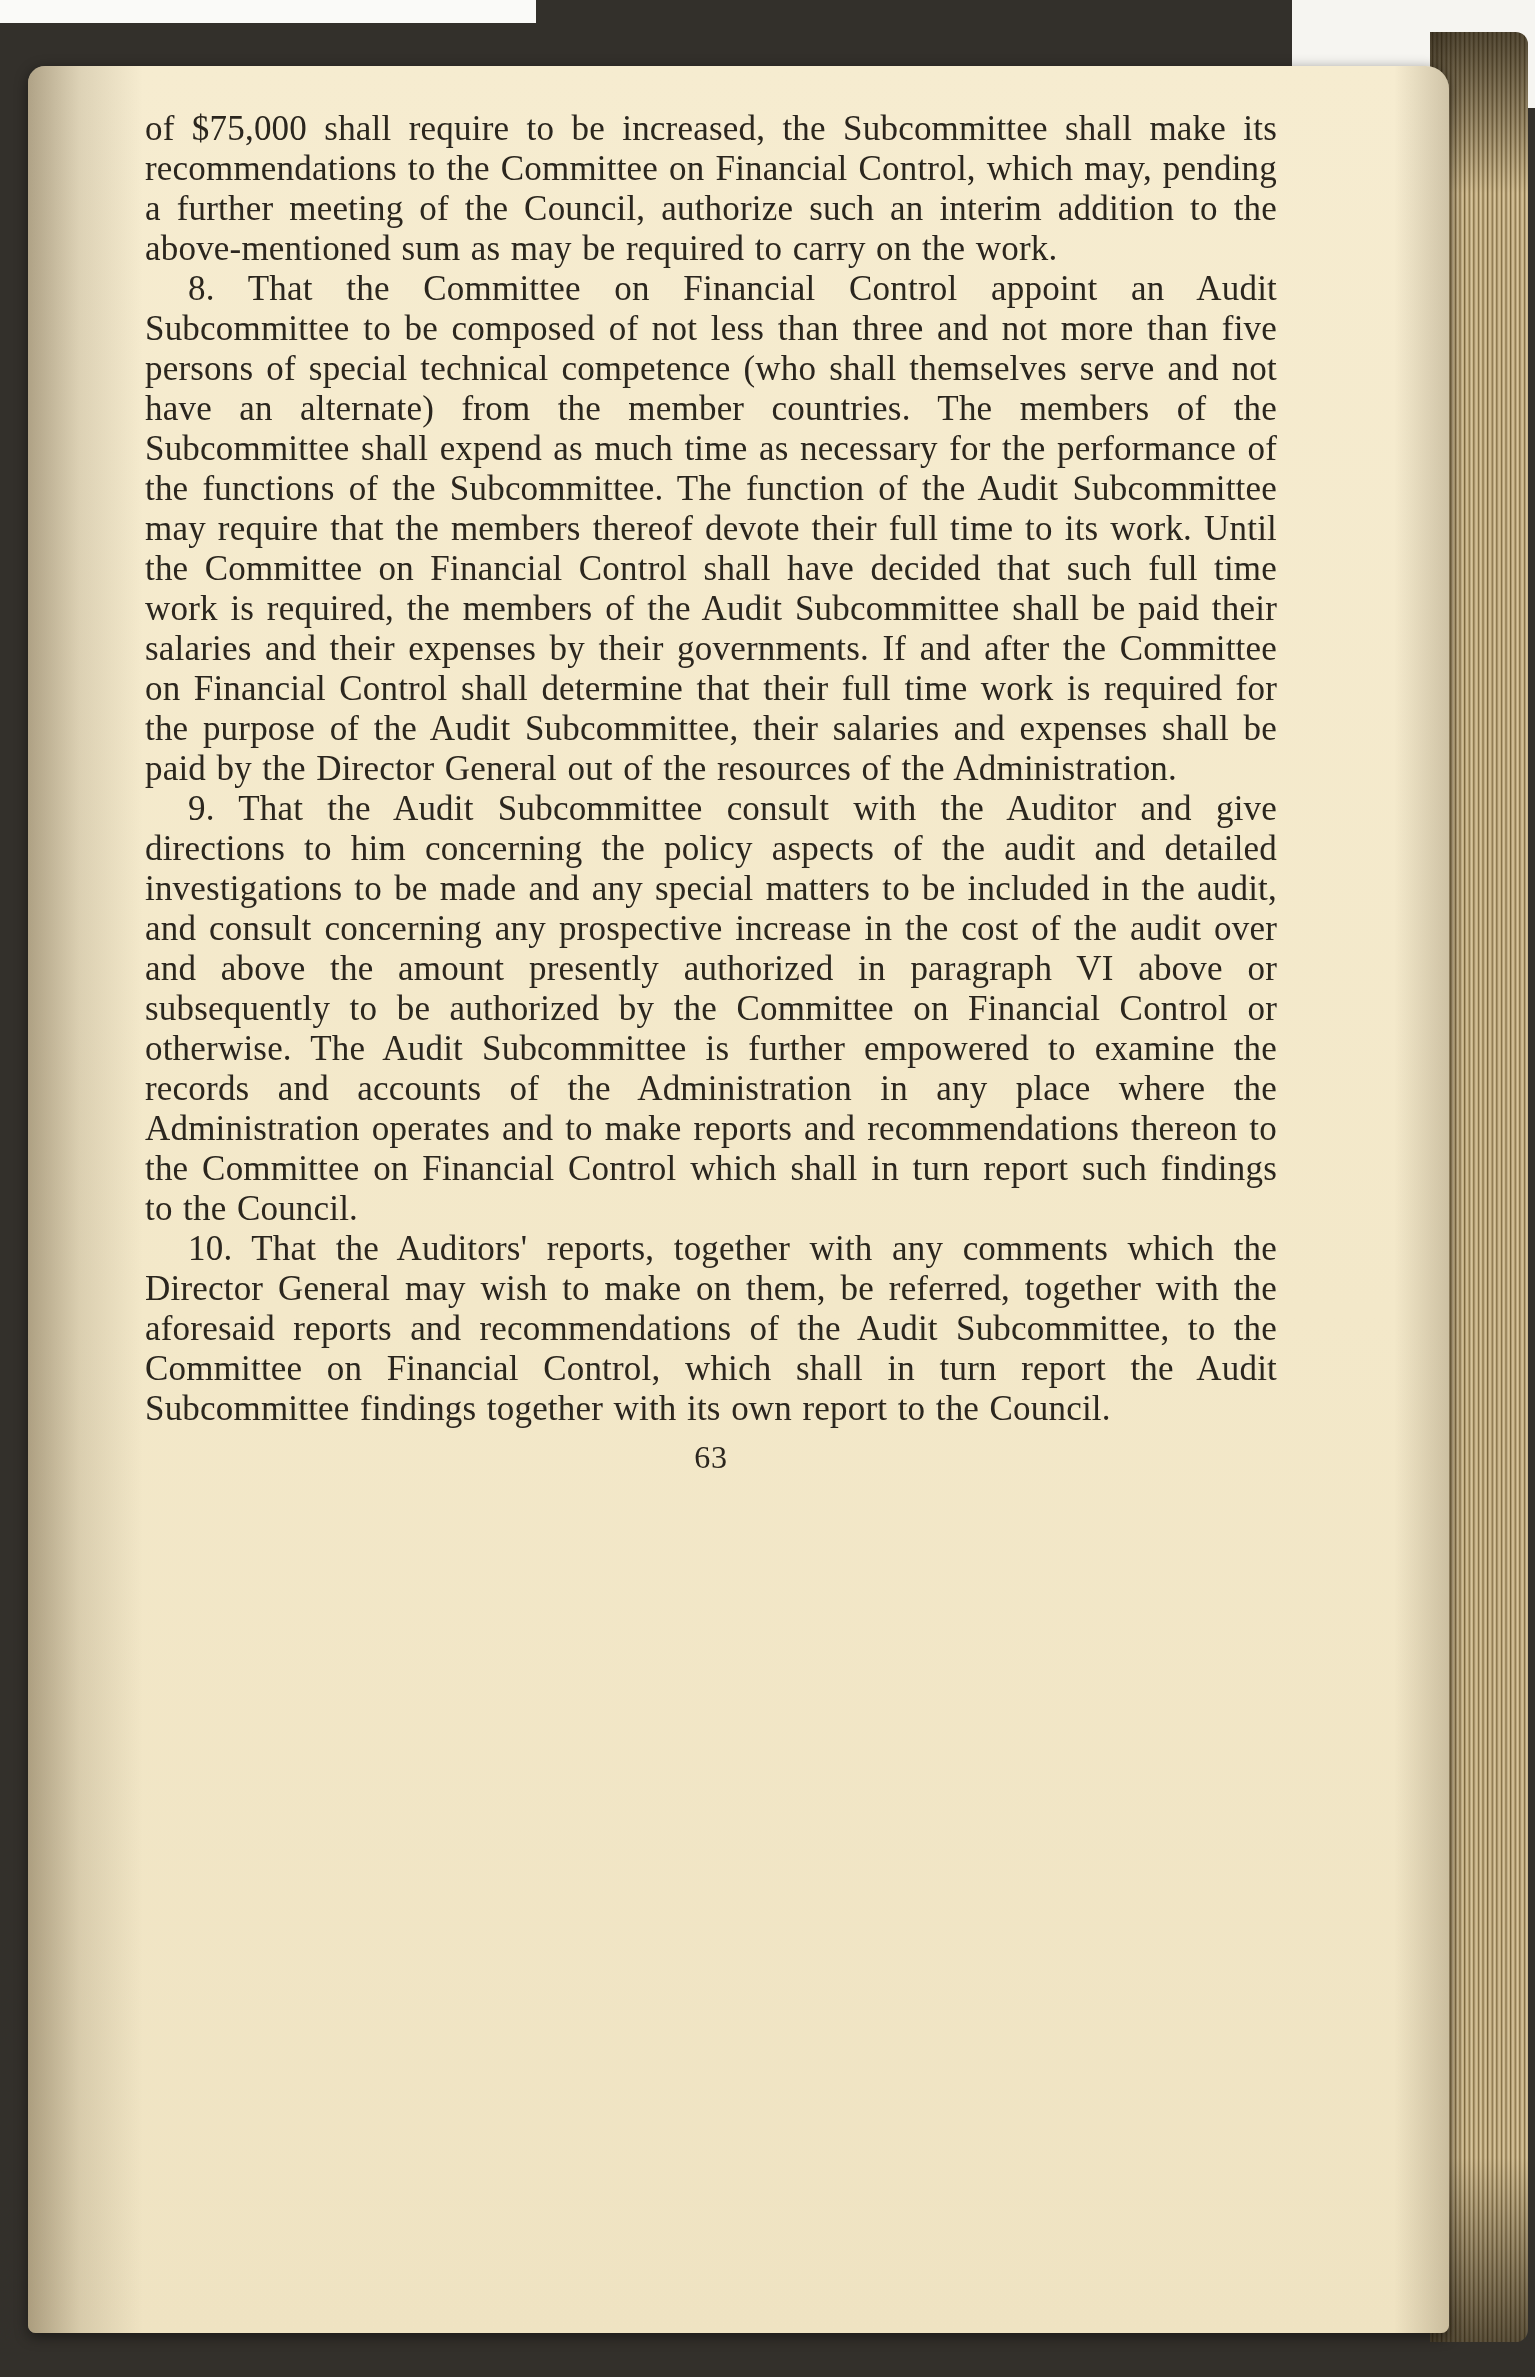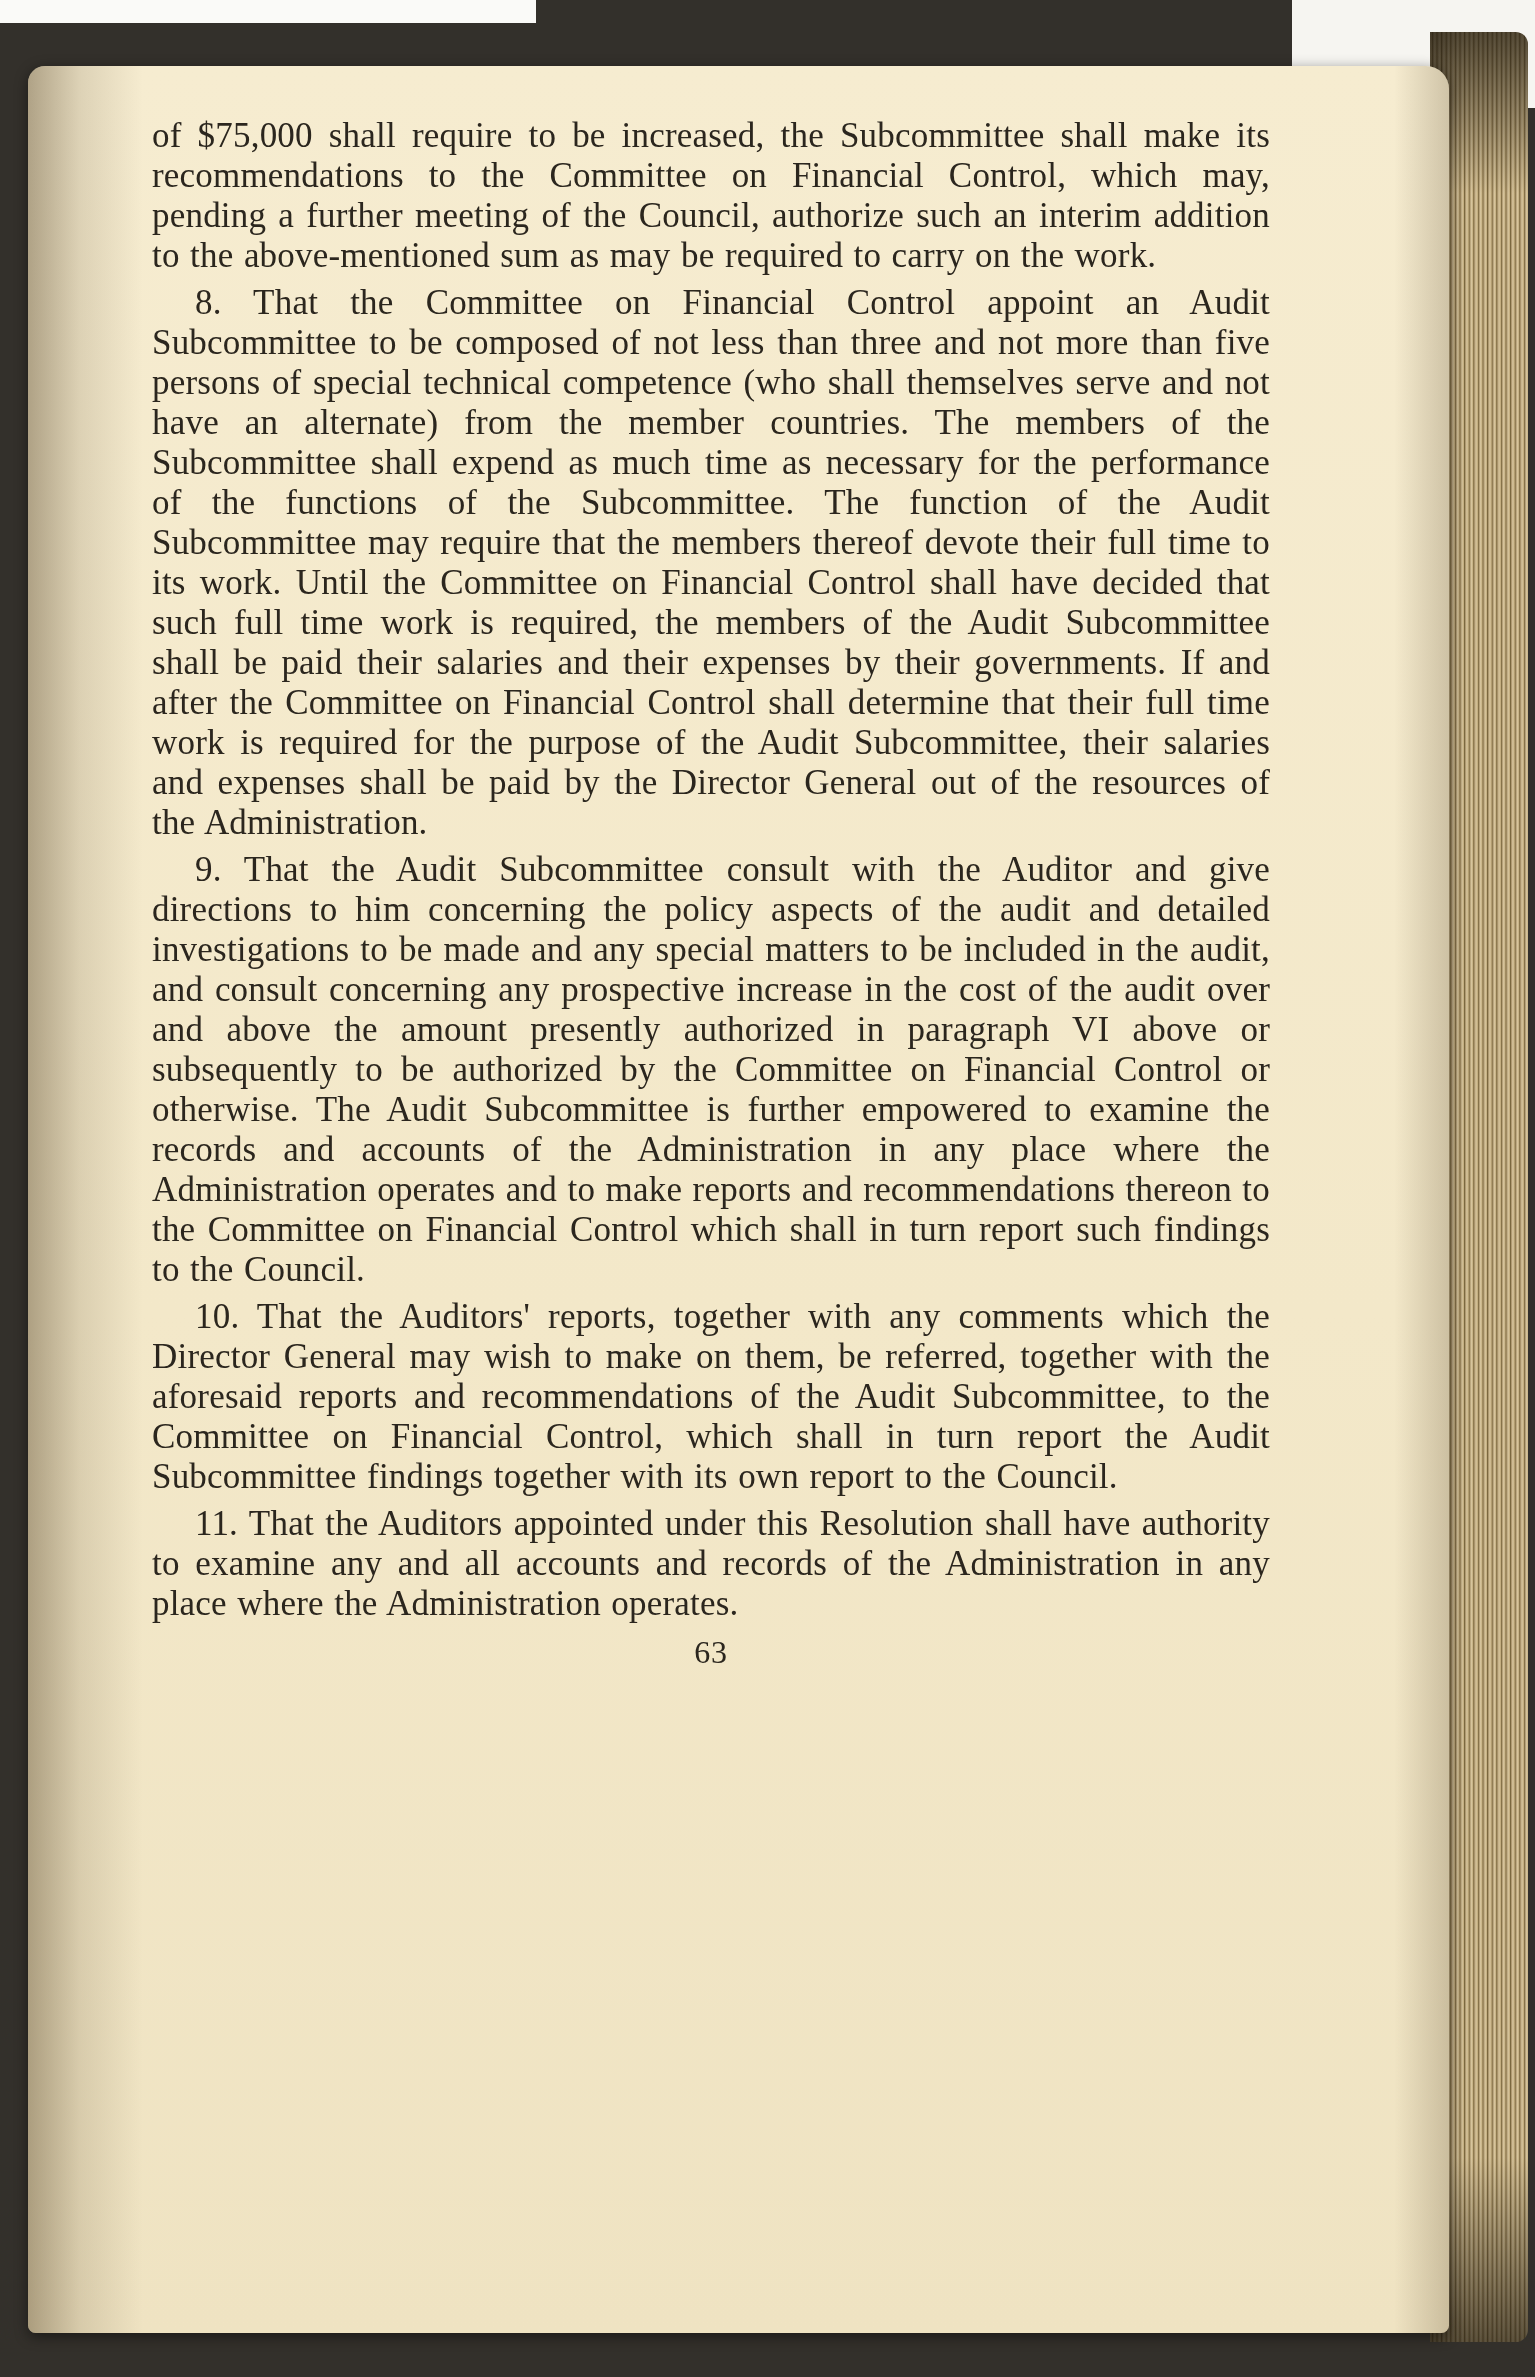--- a/index.html
+++ b/index.html
@@ -69,21 +69,21 @@
     position: absolute; left: 117px; top: 43px;
     width: 1132px;
     color: #2b261e;
     font-size: 35px;
     line-height: 40px;
     letter-spacing: 0.2px;
     word-spacing: 1.5px;
     text-align: justify;
   }
   .para {
-    margin: 7px;
+    margin: 0;
     text-indent: 43px;
   }
   .para.first {
     text-indent: 0;
   }
   .page-number {
     margin-top: 8px;
     text-align: center;
     font-size: 32px;
     letter-spacing: 0.8px;
@@ -98,18 +98,17 @@
   <div class="scanner-white-corner"></div>
 
   <div class="page-stack"></div>
 
   <div class="paper">
     <div class="text-block">
       <p class="para first">of $75,000 shall require to be increased, the Subcommittee shall make its recommendations to the Committee on Financial Control, which may, pending a further meeting of the Council, authorize such an interim addition to the above-mentioned sum as may be required to carry on the work.</p>
       <p class="para">8. That the Committee on Financial Control appoint an Audit Subcommittee to be composed of not less than three and not more than five persons of special technical competence (who shall themselves serve and not have an alternate) from the member countries. The members of the Subcommittee shall expend as much time as necessary for the performance of the functions of the Subcommittee. The function of the Audit Subcommittee may require that the members thereof devote their full time to its work. Until the Committee on Financial Control shall have decided that such full time work is required, the members of the Audit Subcommittee shall be paid their salaries and their expenses by their governments. If and after the Committee on Financial Control shall determine that their full time work is required for the purpose of the Audit Subcommittee, their salaries and expenses shall be paid by the Director General out of the resources of the Administration.</p>
       <p class="para">9. That the Audit Subcommittee consult with the Auditor and give directions to him concerning the policy aspects of the audit and detailed investigations to be made and any special matters to be included in the audit, and consult concerning any prospective increase in the cost of the audit over and above the amount presently authorized in paragraph VI above or subsequently to be authorized by the Committee on Financial Control or otherwise. The Audit Subcommittee is further empowered to examine the records and accounts of the Administration in any place where the Administration operates and to make reports and recommendations thereon to the Committee on Financial Control which shall in turn report such findings to the Council.</p>
       <p class="para">10. That the Auditors' reports, together with any comments which the Director General may wish to make on them, be referred, together with the aforesaid reports and recommendations of the Audit Subcommittee, to the Committee on Financial Control, which shall in turn report the Audit Subcommittee findings together with its own report to the Council.</p>
-      <p class="para">11. That the Auditors appointed under this Resolution shall have authority to examine any and all accounts and records of the Administration in any place where the Administration operates.</p>
       <div class="page-number">63</div>
     </div>
   </div>
 </div>
 
 
 </body></html>

